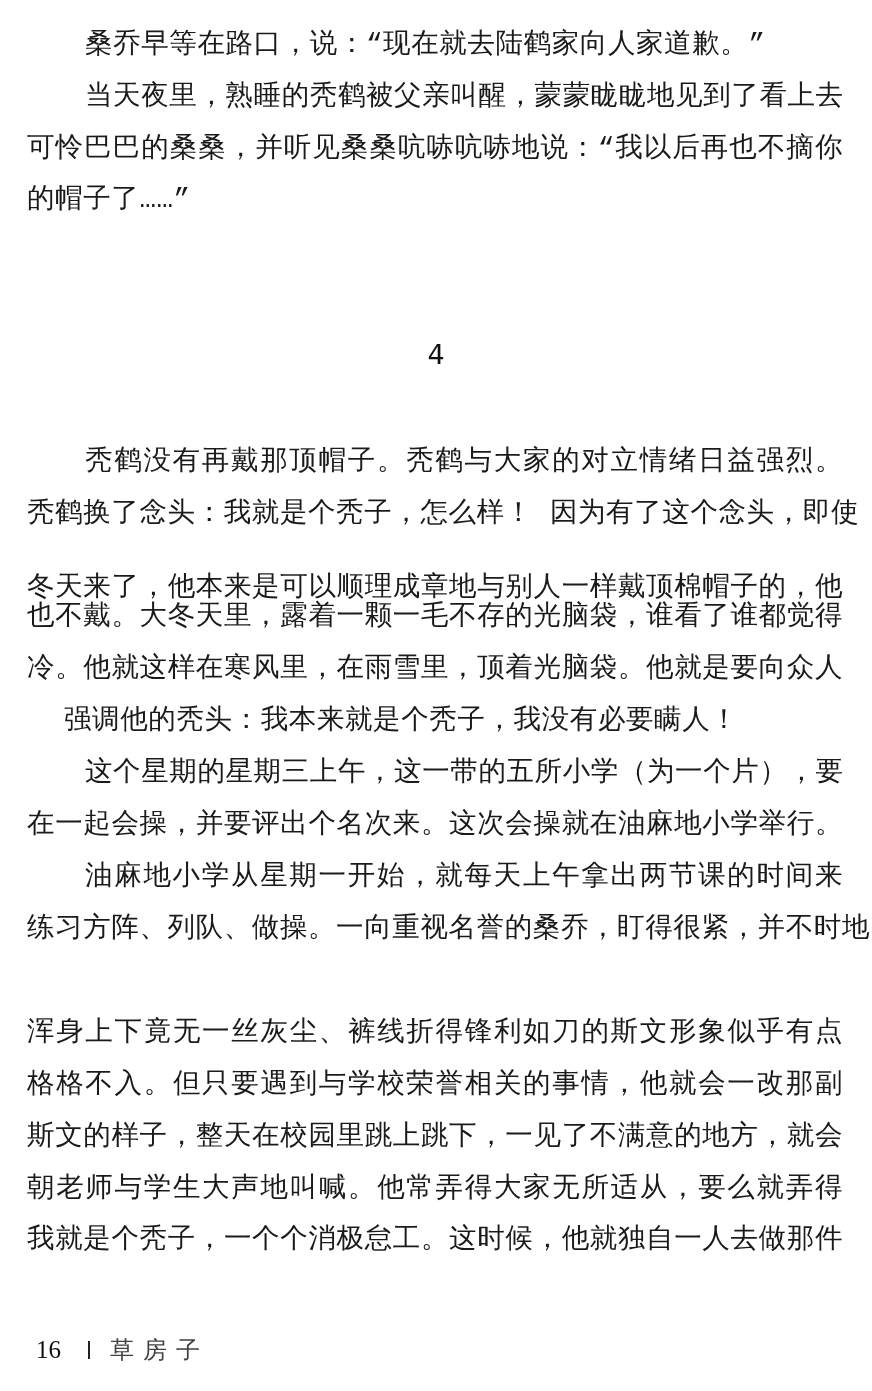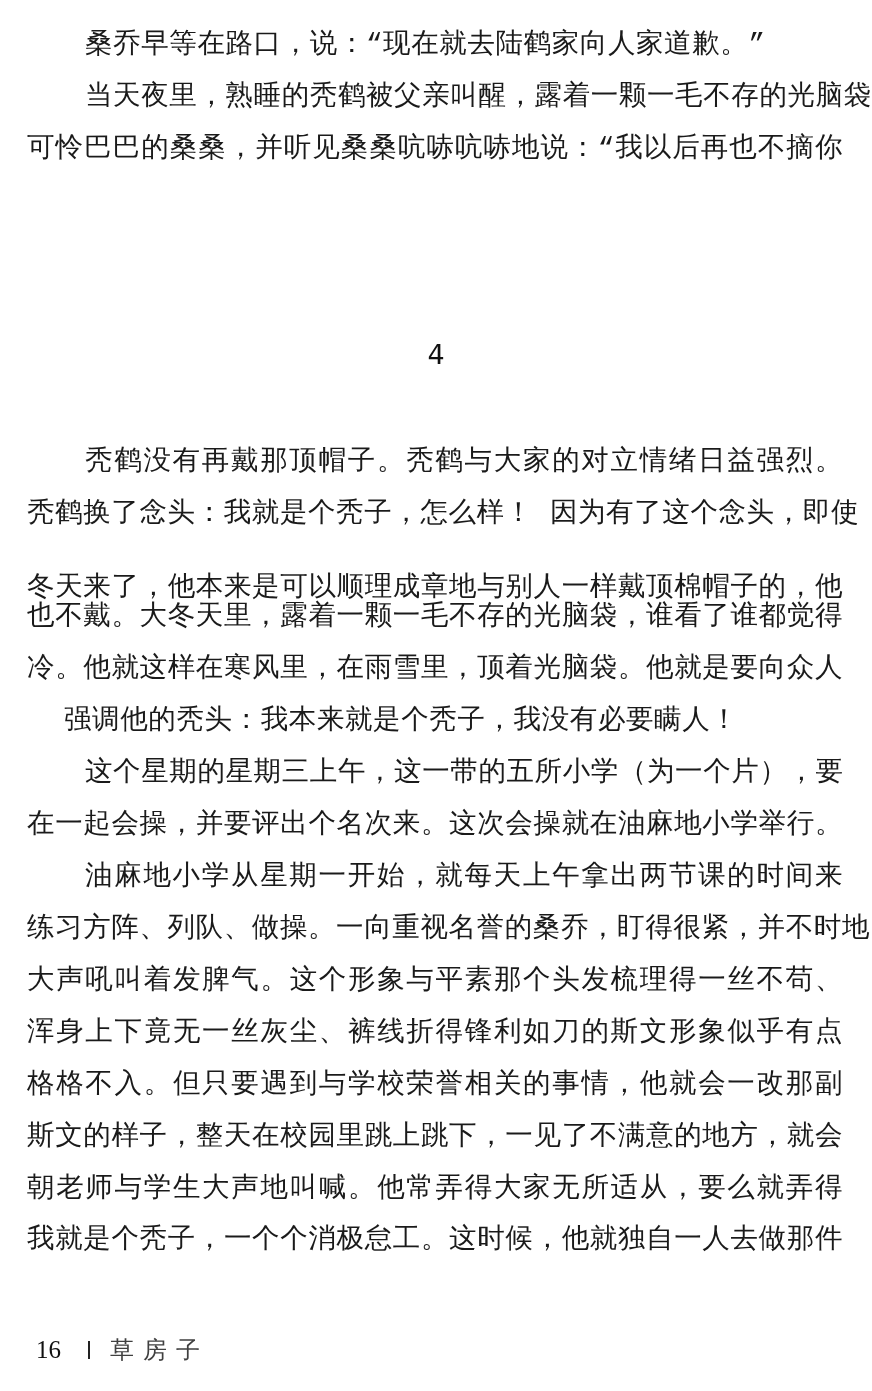--- a/index.html
+++ b/index.html
@@ -81,38 +81,38 @@
       color: #404040;
     }
   </style>
 </head>
 <body>
 
 <div class="page">
 
   <div class="line indent last" style="top:25px;">桑乔早等在路口，说：“现在就去陆鹤家向人家道歉。”</div>
 
-  <div class="line indent" style="top:77px;">当天夜里，熟睡的秃鹤被父亲叫醒，露着一颗一毛不存的光脑袋</div>
+  <div class="line indent" style="top:77px;">当天夜里，熟睡的秃鹤被父亲叫醒，蒙蒙眬眬地见到了看上去</div>
   <div class="line" style="top:129px;">可怜巴巴的桑桑，并听见桑桑吭哧吭哧地说：“我以后再也不摘你</div>
+  <div class="line last" style="top:180px;">的帽子了……”</div>
 
   <div class="chapter-num">4</div>
 
   <div class="line indent" style="top:442px;">秃鹤没有再戴那顶帽子。秃鹤与大家的对立情绪日益强烈。</div>
   <div class="line" style="top:494px;">秃鹤换了念头：我就是个秃子，怎么样！ 因为有了这个念头，即使</div>
   <div class="line" style="top:568px;">冬天来了，他本来是可以顺理成章地与别人一样戴顶棉帽子的，他</div>
   <div class="line" style="top:597px;">也不戴。大冬天里，露着一颗一毛不存的光脑袋，谁看了谁都觉得</div>
   <div class="line" style="top:649px;">冷。他就这样在寒风里，在雨雪里，顶着光脑袋。他就是要向众人</div>
   <div class="line last" style="top:701px;margin-left:37px;">强调他的秃头：我本来就是个秃子，我没有必要瞒人！</div>
 
   <div class="line indent" style="top:753px;">这个星期的星期三上午，这一带的五所小学（为一个片），要</div>
   <div class="line" style="top:805px;">在一起会操，并要评出个名次来。这次会操就在油麻地小学举行。</div>
 
   <div class="line indent" style="top:857px;">油麻地小学从星期一开始，就每天上午拿出两节课的时间来</div>
   <div class="line" style="top:909px;">练习方阵、列队、做操。一向重视名誉的桑乔，盯得很紧，并不时地</div>
-  <div class="line" style="top:961px;">大声吼叫着发脾气。这个形象与平素那个头发梳理得一丝不苟、</div>
   <div class="line" style="top:1013px;">浑身上下竟无一丝灰尘、裤线折得锋利如刀的斯文形象似乎有点</div>
   <div class="line" style="top:1065px;">格格不入。但只要遇到与学校荣誉相关的事情，他就会一改那副</div>
   <div class="line" style="top:1117px;">斯文的样子，整天在校园里跳上跳下，一见了不满意的地方，就会</div>
   <div class="line" style="top:1169px;">朝老师与学生大声地叫喊。他常弄得大家无所适从，要么就弄得</div>
   <div class="line" style="top:1220px;">我就是个秃子，一个个消极怠工。这时候，他就独自一人去做那件</div>
 
   <div class="footer">
     <span class="page-number">16</span>
     <span class="footer-divider"></span>
     <span class="book-title">草房子</span>

